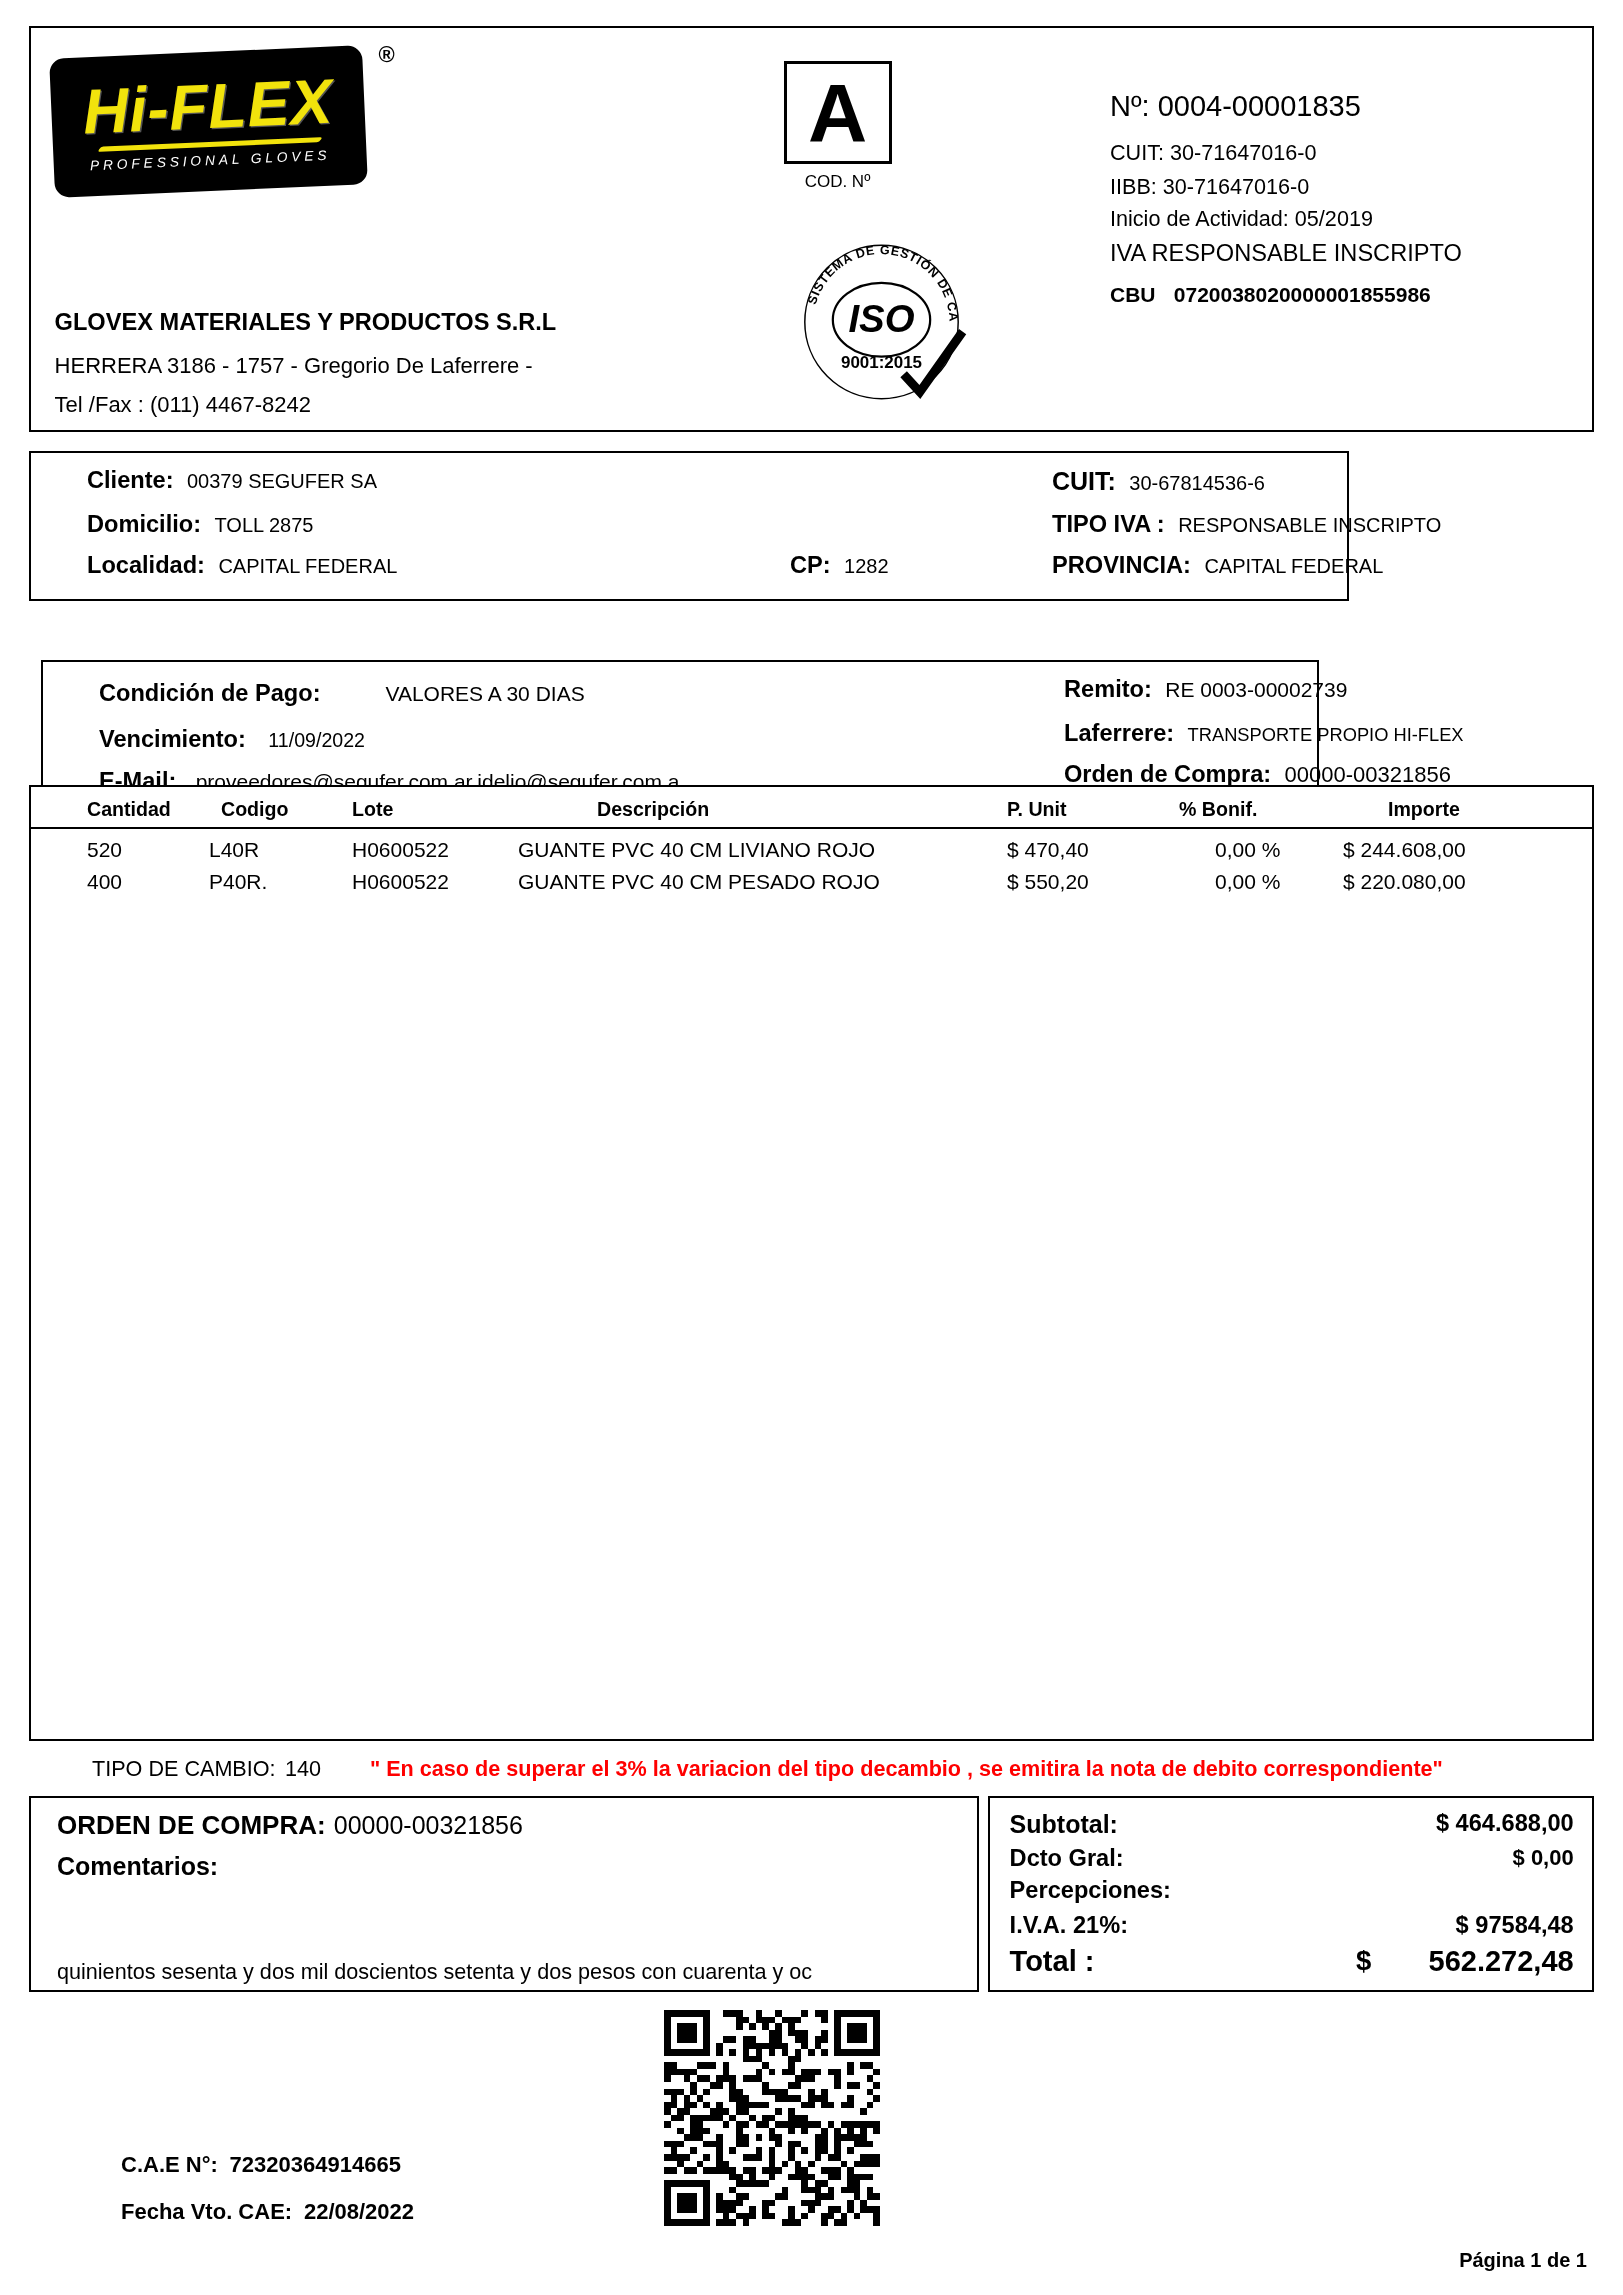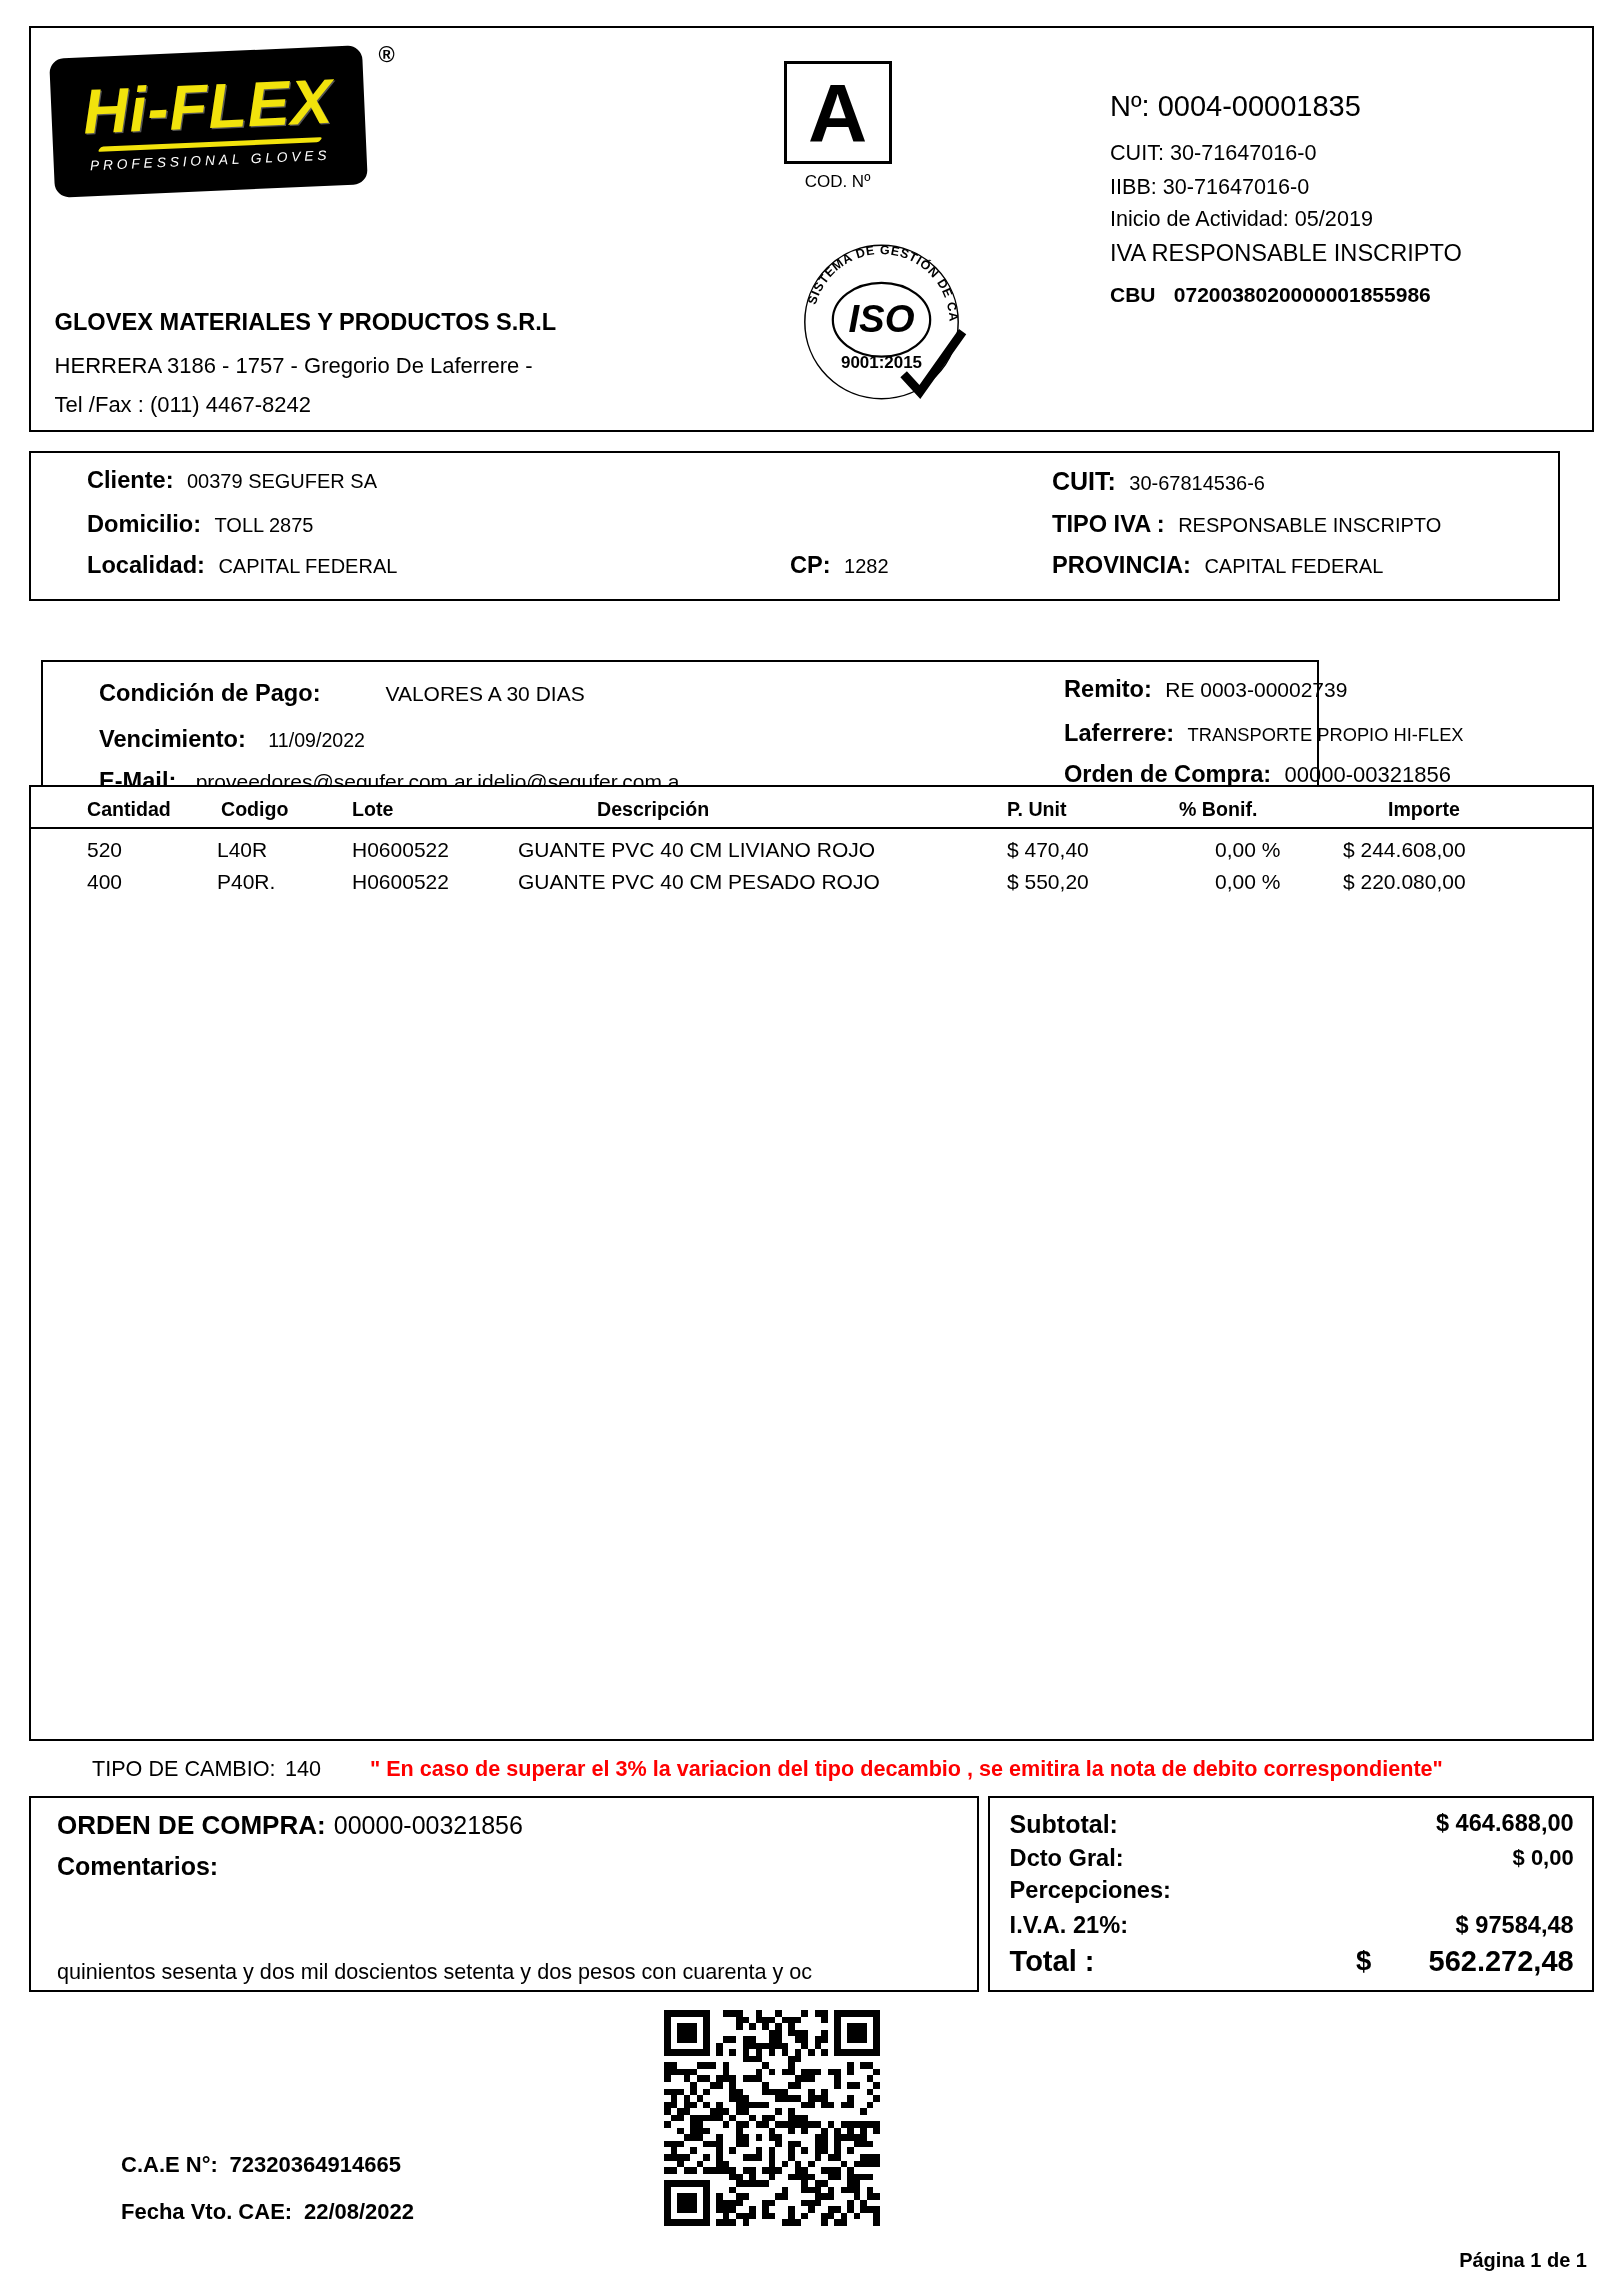--- a/index.html
+++ b/index.html
@@ -39,21 +39,21 @@
   .fa-number { font-size:29px; font-weight:normal; margin-top:26px; }
   .fa-date   { font-size:29px; margin-top:22px; }
   .fa-cuit   { font-size:21.6px; margin-top:17px; }
   .fa-iibb   { font-size:21.6px; margin-top:7.9px; }
   .fa-inicio { font-size:21.6px; margin-top:6.5px; }
   .fa-iva    { font-size:23.6px; margin-top:7.9px; }
   .fa-cbu    { font-size:21px; font-weight:bold; margin-top:15.7px; }
   .fa-cbu .cbu-num { margin-left:18.3px; }
 
   
-  .client-box { left:29px; top:451px; width:1531px; height:150px; }
+  .client-box { left:29px; top:451px; width:1320px; height:150px; }
   .frow { position:absolute; white-space:nowrap; }
   .flabel { font-weight:bold; font-size:23.6px; }
   .fvalue { font-size:20px; margin-left:10.5px; }
 
   .r-cliente   { left:56px;  top:14.4px; }
   .r-domicilio { left:56px;  top:58px; }
   .r-localidad { left:56px;  top:99px; }
   .r-cp        { left:759px; top:99px; }
   .r-cuit2     { left:1021px; top:14.4px; }
   .r-cuit2 .flabel { font-size:25px; }
@@ -78,21 +78,21 @@
   
   .items-box { left:29px; top:785px; width:1565px; height:956px; }
   .items-header { position:absolute; left:0; right:0; top:0; height:42px; border-bottom:2px solid #000; }
   .items-header span { position:absolute; font-weight:bold; font-size:19.6px; top:10.5px; }
   .h-cant { left:56px; }  .h-cod { left:190px; } .h-lote { left:321px; }
   .h-desc { left:566px; } .h-punit { left:976px; } .h-bonif { left:1148px; } .h-imp { left:1357px; }
 
   .item-row { position:absolute; left:0; right:0; height:31px; }
   .item-row span { position:absolute; font-size:21px; top:3.9px; }
   .row-0 { top:47px; } .row-1 { top:79px; }
-  .c-cant { left:56px; } .c-cod { left:186px; } .c-lote { left:321px; }
+  .c-cant { left:56px; } .c-cod { left:178px; } .c-lote { left:321px; }
   .c-desc { left:487px; } .c-punit { left:976px; } .c-bonif { left:1184px; } .c-imp { left:1312px; }
 
   
   .exchange { position:absolute; left:92px; top:1756px; white-space:nowrap; }
   .tc-label { font-size:21.6px; }
   .tc-value { font-size:21.6px; margin-left:6.5px; }
   .tc-warning { font-size:21.6px; font-weight:bold; color:#f00; margin-left:46px; }
 
   
   .oc-box { left:29px; top:1796px; width:950px; height:196px; }

